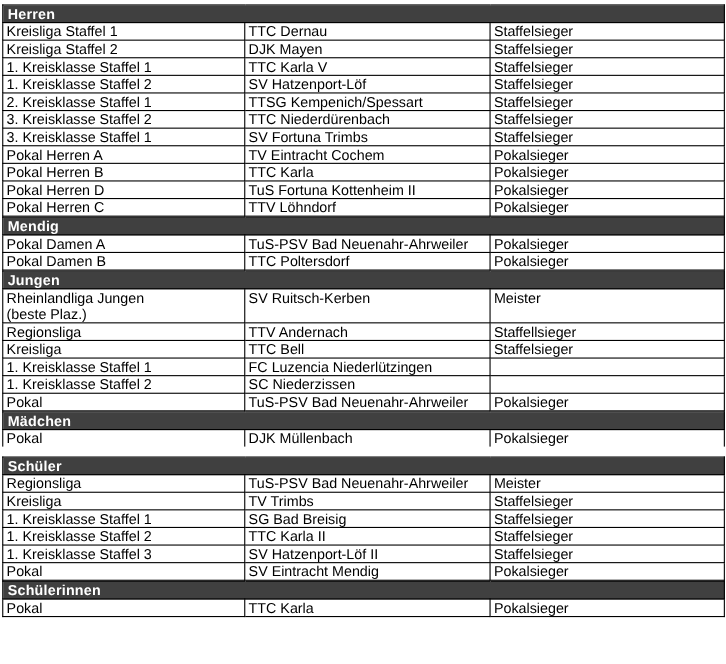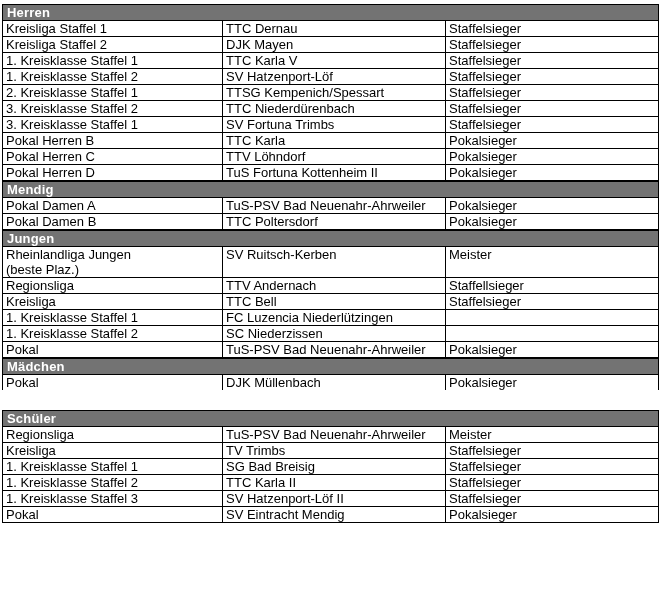--- a/index.html
+++ b/index.html
@@ -17,21 +17,21 @@
   .page {
     padding: 4px 2px 0 2px;
   }
   table.section {
     border-collapse: collapse;
     table-layout: fixed;
     width: 656px;
     font-size: 13px;
   }
   table.section th.band {
-    background: #737373;
+    background: #404040;
     color: #ffffff;
     font-weight: bold;
     text-align: left;
     padding: 0 4px;
     height: 15px;
     line-height: 15px;
     font-size: 13px;
     border: 1px solid #000000;
     letter-spacing: 0.2px;
   }
@@ -41,21 +41,21 @@
     height: 15px;
     line-height: 15px;
     vertical-align: top;
     white-space: pre-line;
     overflow: hidden;
   }
   table.section.cut-bottom tr.data-row:last-child td {
     border-bottom: none;
   }
   table.section.gap-after {
-    margin-bottom: 20px;
+    margin-bottom: 9px;
   }
 </style>
 </head>
 <body>
 
 <div class="page">
   <div>
   <table class="section">
     <colgroup>
       <col style="width:220px">
@@ -105,36 +105,41 @@
     <td>TTC Niederdürenbach</td>
     <td>Staffelsieger</td>
   </tr>
 
   <tr class="data-row">
     <td>3. Kreisklasse Staffel 1</td>
     <td>SV Fortuna Trimbs</td>
     <td>Staffelsieger</td>
   </tr>
 
+  <tr class="data-row">
+    <td>Pokal Herren A</td>
+    <td>TV Eintracht Cochem</td>
+    <td>Pokalsieger</td>
+  </tr>
 
   <tr class="data-row">
     <td>Pokal Herren B</td>
     <td>TTC Karla</td>
     <td>Pokalsieger</td>
   </tr>
 
   <tr class="data-row">
+    <td>Pokal Herren D</td>
+    <td>TuS Fortuna Kottenheim II</td>
+    <td>Pokalsieger</td>
+  </tr>
+
+  <tr class="data-row">
     <td>Pokal Herren C</td>
     <td>TTV Löhndorf</td>
-    <td>Pokalsieger</td>
-  </tr>
-
-  <tr class="data-row">
-    <td>Pokal Herren D</td>
-    <td>TuS Fortuna Kottenheim II</td>
     <td>Pokalsieger</td>
   </tr>
 </tbody>
   </table>
 
   <table class="section">
     <colgroup>
       <col style="width:220px">
       <col style="width:223px">
       <col style="width:213px">
@@ -269,14 +274,32 @@
   </tr>
 
   <tr class="data-row">
     <td>Pokal</td>
     <td>SV Eintracht Mendig</td>
     <td>Pokalsieger</td>
   </tr>
 </tbody>
   </table>
 
+  <table class="section">
+    <colgroup>
+      <col style="width:220px">
+      <col style="width:223px">
+      <col style="width:213px">
+    </colgroup>
+    <tbody>
+      <tr>
+        <th class="band" colspan="3">Schülerinnen</th>
+      </tr>
+
+  <tr class="data-row">
+    <td>Pokal</td>
+    <td>TTC Karla</td>
+    <td>Pokalsieger</td>
+  </tr>
+</tbody>
+  </table>
 </div>
 </div>
 
 </body></html>

